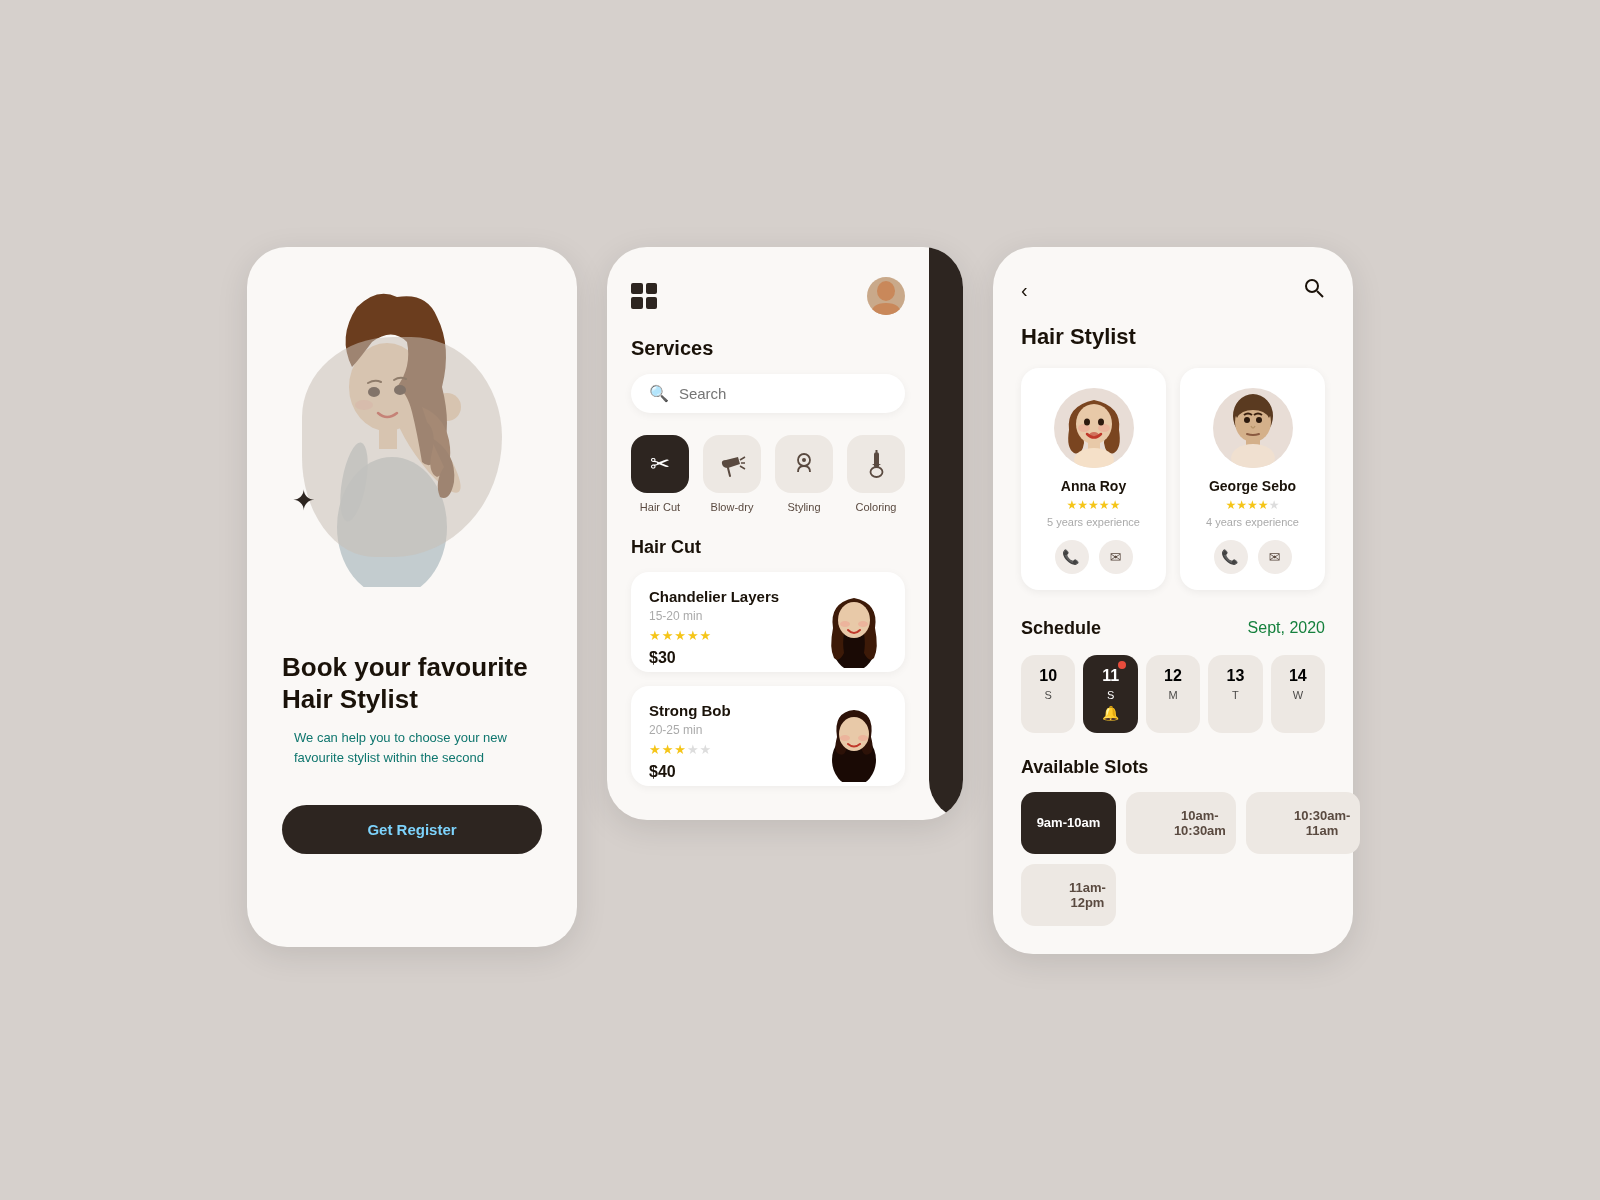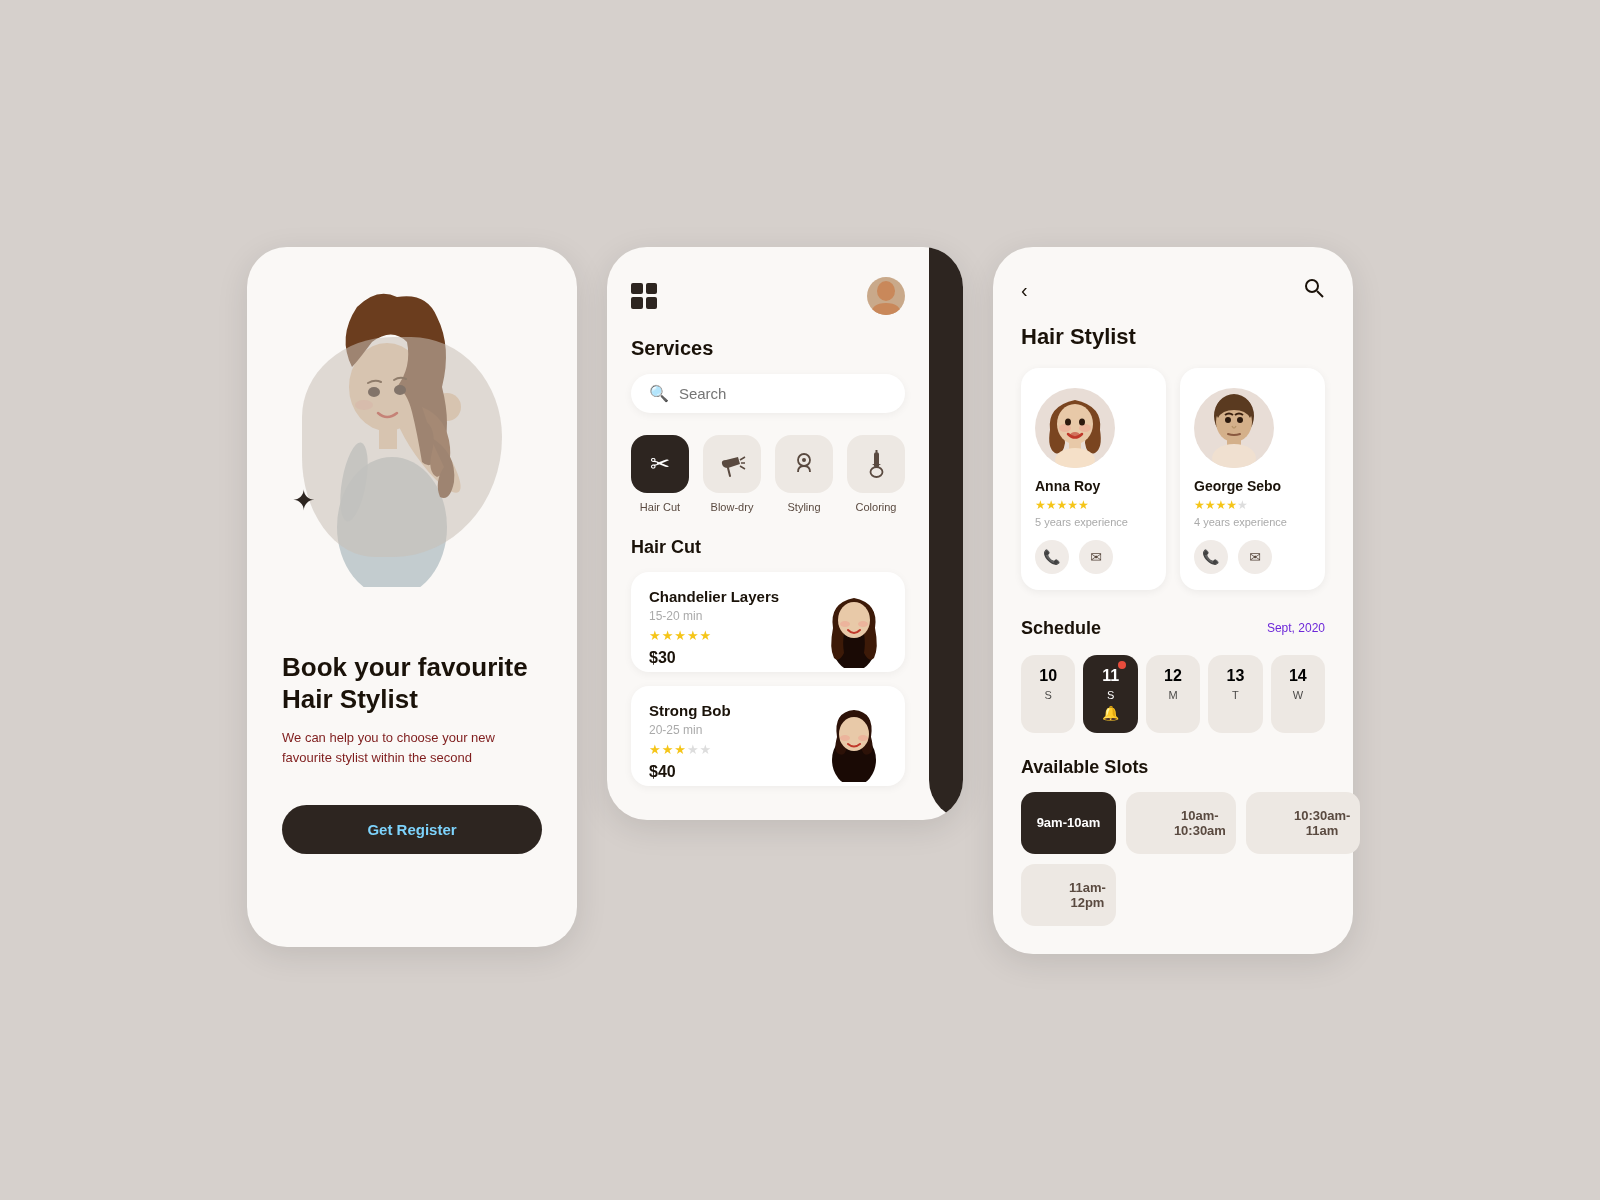--- a/index.html
+++ b/index.html
@@ -63,23 +63,24 @@
     }
     .screen1-title {
       font-size: 26px;
       font-weight: 800;
       color: #1a1209;
       line-height: 1.25;
       margin-bottom: 12px;
     }
     .screen1-subtitle {
       font-size: 13px;
-      color: #7f1d1d;
+      color: #0f766e;
       line-height: 1.6;
       margin-bottom: 36px;
+      margin-left: 12px;
     }
     .btn-register {
       background: #2d2520;
       color: #7dd3fc;
       border: none;
       border-radius: 30px;
       padding: 16px 40px;
       font-size: 15px;
       font-weight: 600;
       cursor: pointer;
@@ -285,21 +286,21 @@
       gap: 14px;
       margin-bottom: 28px;
     }
     .stylist-card {
       flex: 1;
       background: #fff;
       border-radius: 18px;
       padding: 20px 14px 16px;
       display: flex;
       flex-direction: column;
-      align-items: flex-start;
+      align-items: center;
       box-shadow: 0 2px 8px rgba(0,0,0,0.06);
     }
     .stylist-avatar {
       width: 80px;
       height: 80px;
       border-radius: 50%;
       background: #e8ddd6;
       margin-bottom: 10px;
       overflow: hidden;
       display: flex;
@@ -336,22 +337,22 @@
       justify-content: space-between;
       align-items: center;
       margin-bottom: 16px;
     }
     .schedule-title {
       font-size: 18px;
       font-weight: 700;
       color: #1a1209;
     }
     .schedule-month {
-      font-size: 12px;
-      color: #6d28d9;
+      font-size: 16px;
+      color: #15803d;
     }
     .calendar-row {
       display: flex;
       gap: 8px;
       margin-bottom: 24px;
     }
     .cal-day {
       flex: 1;
       background: #ede8e3;
       border-radius: 14px;

